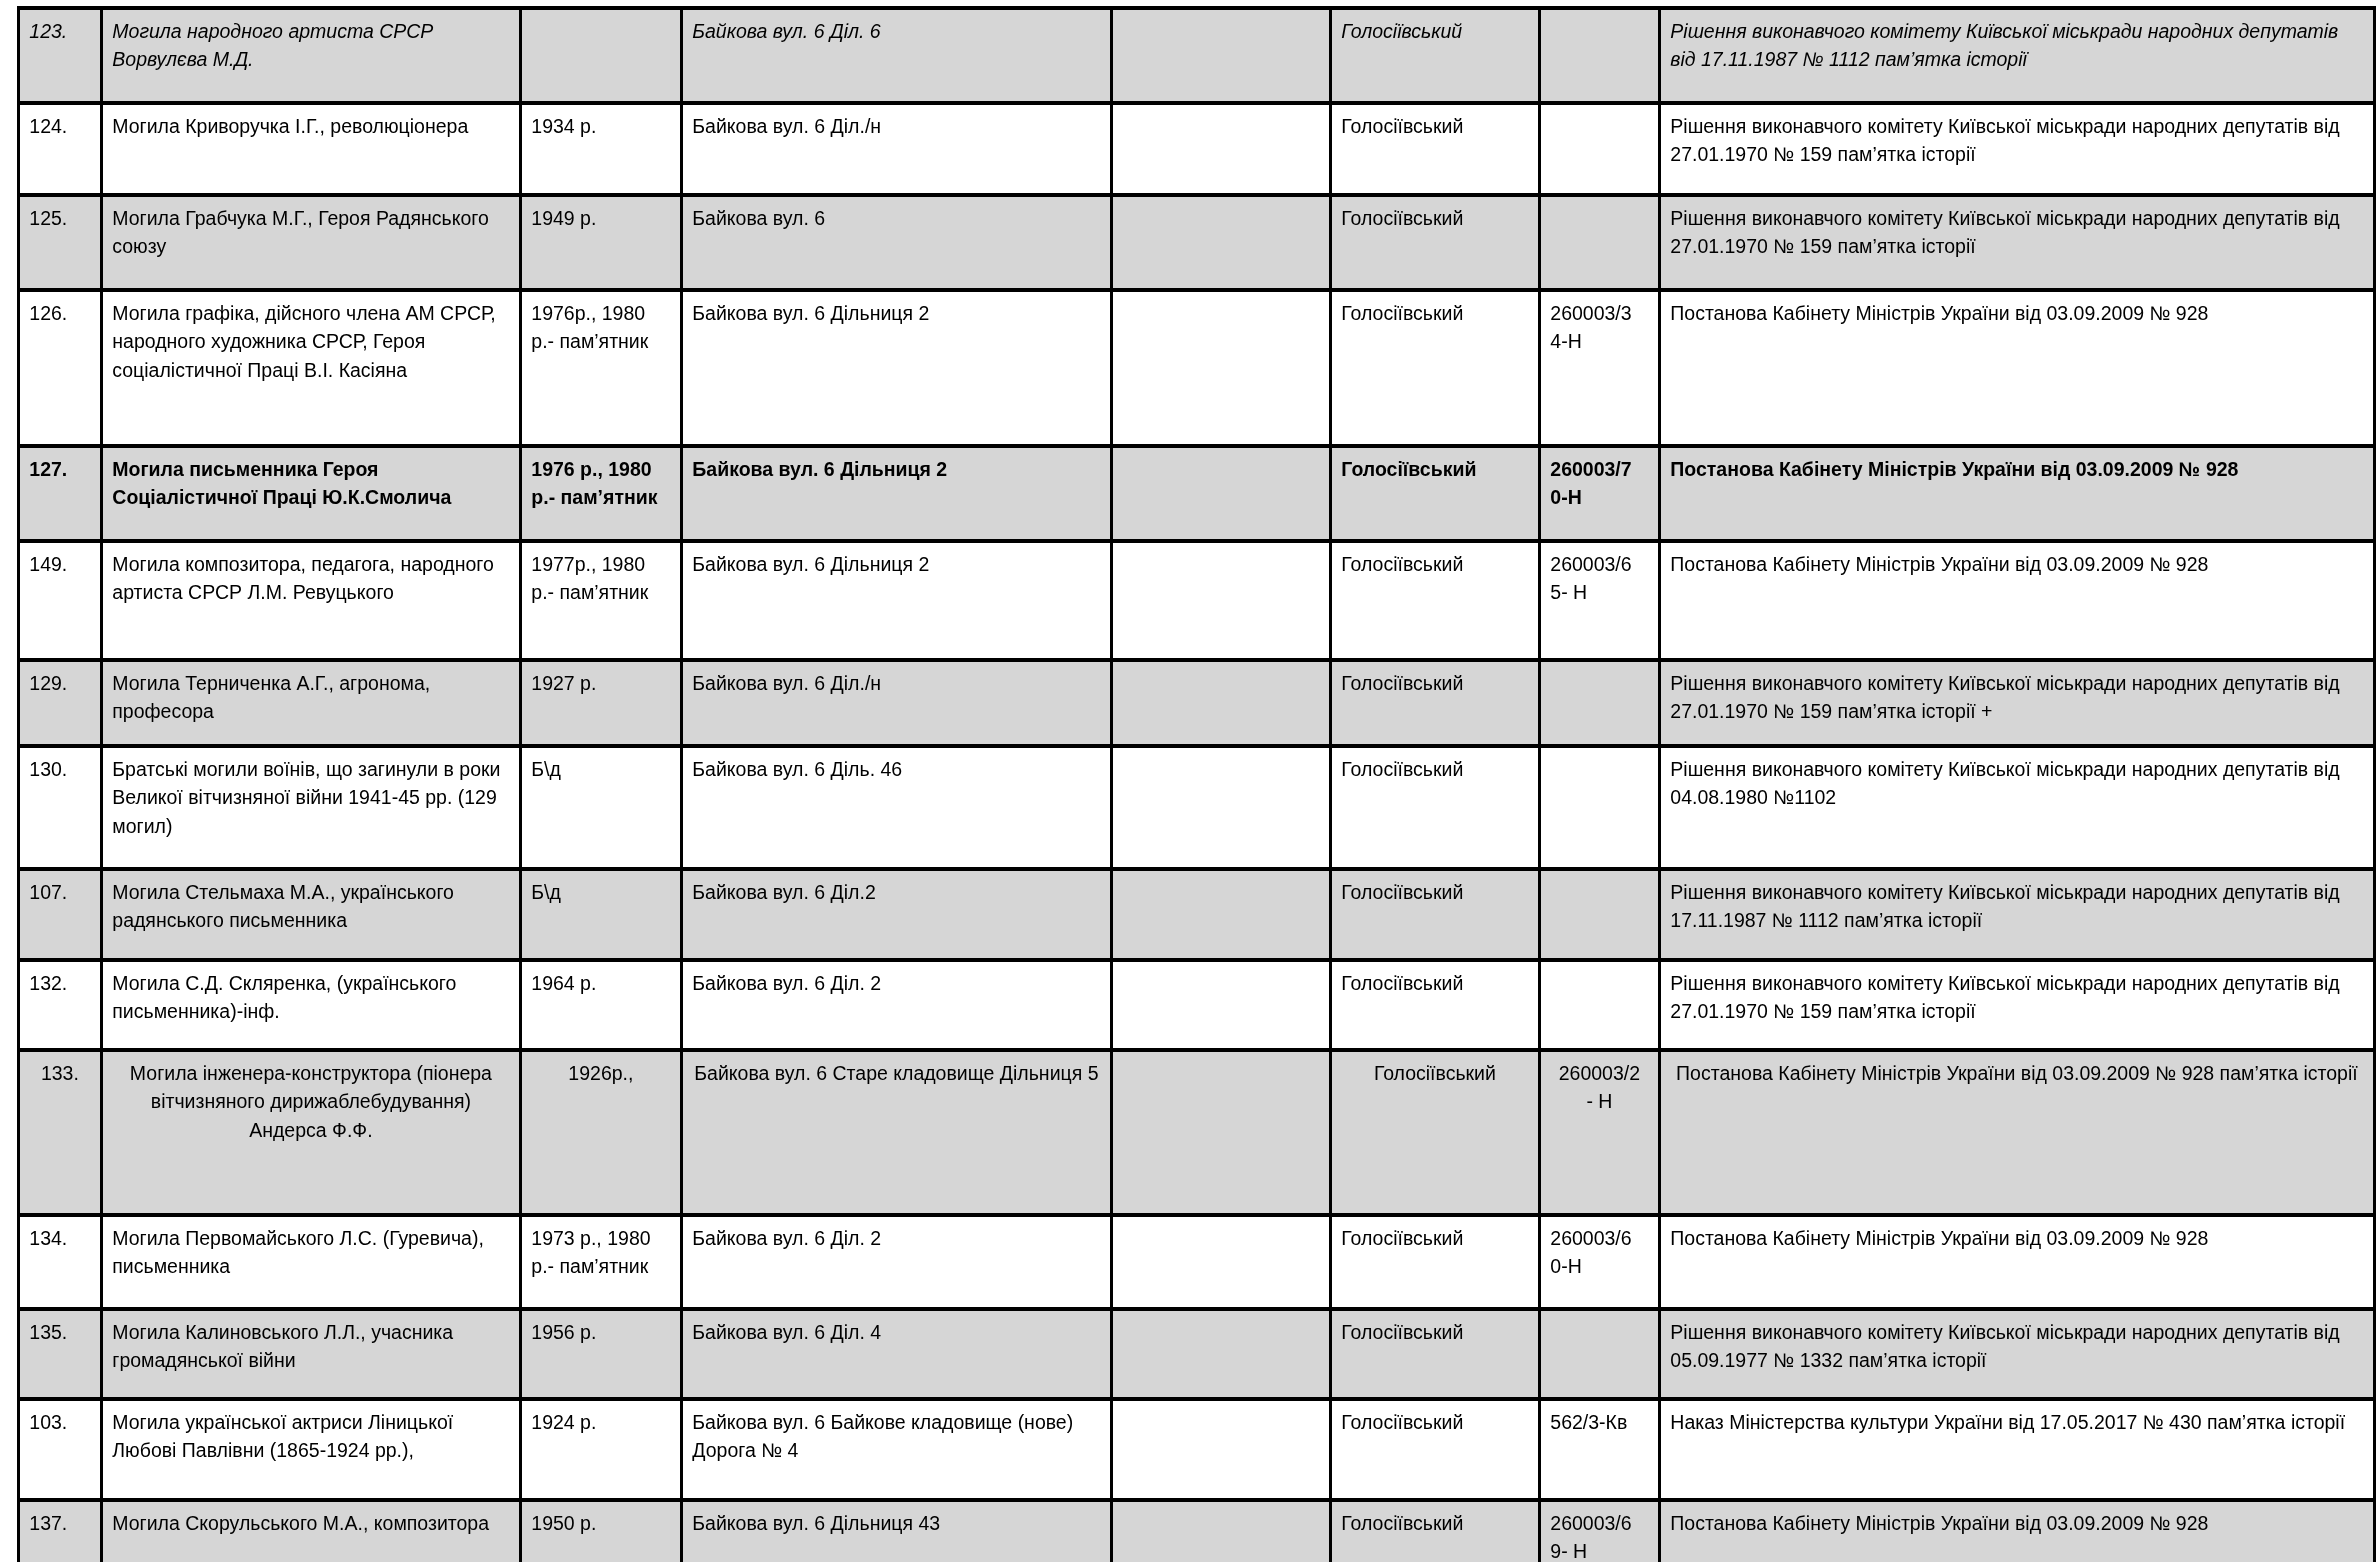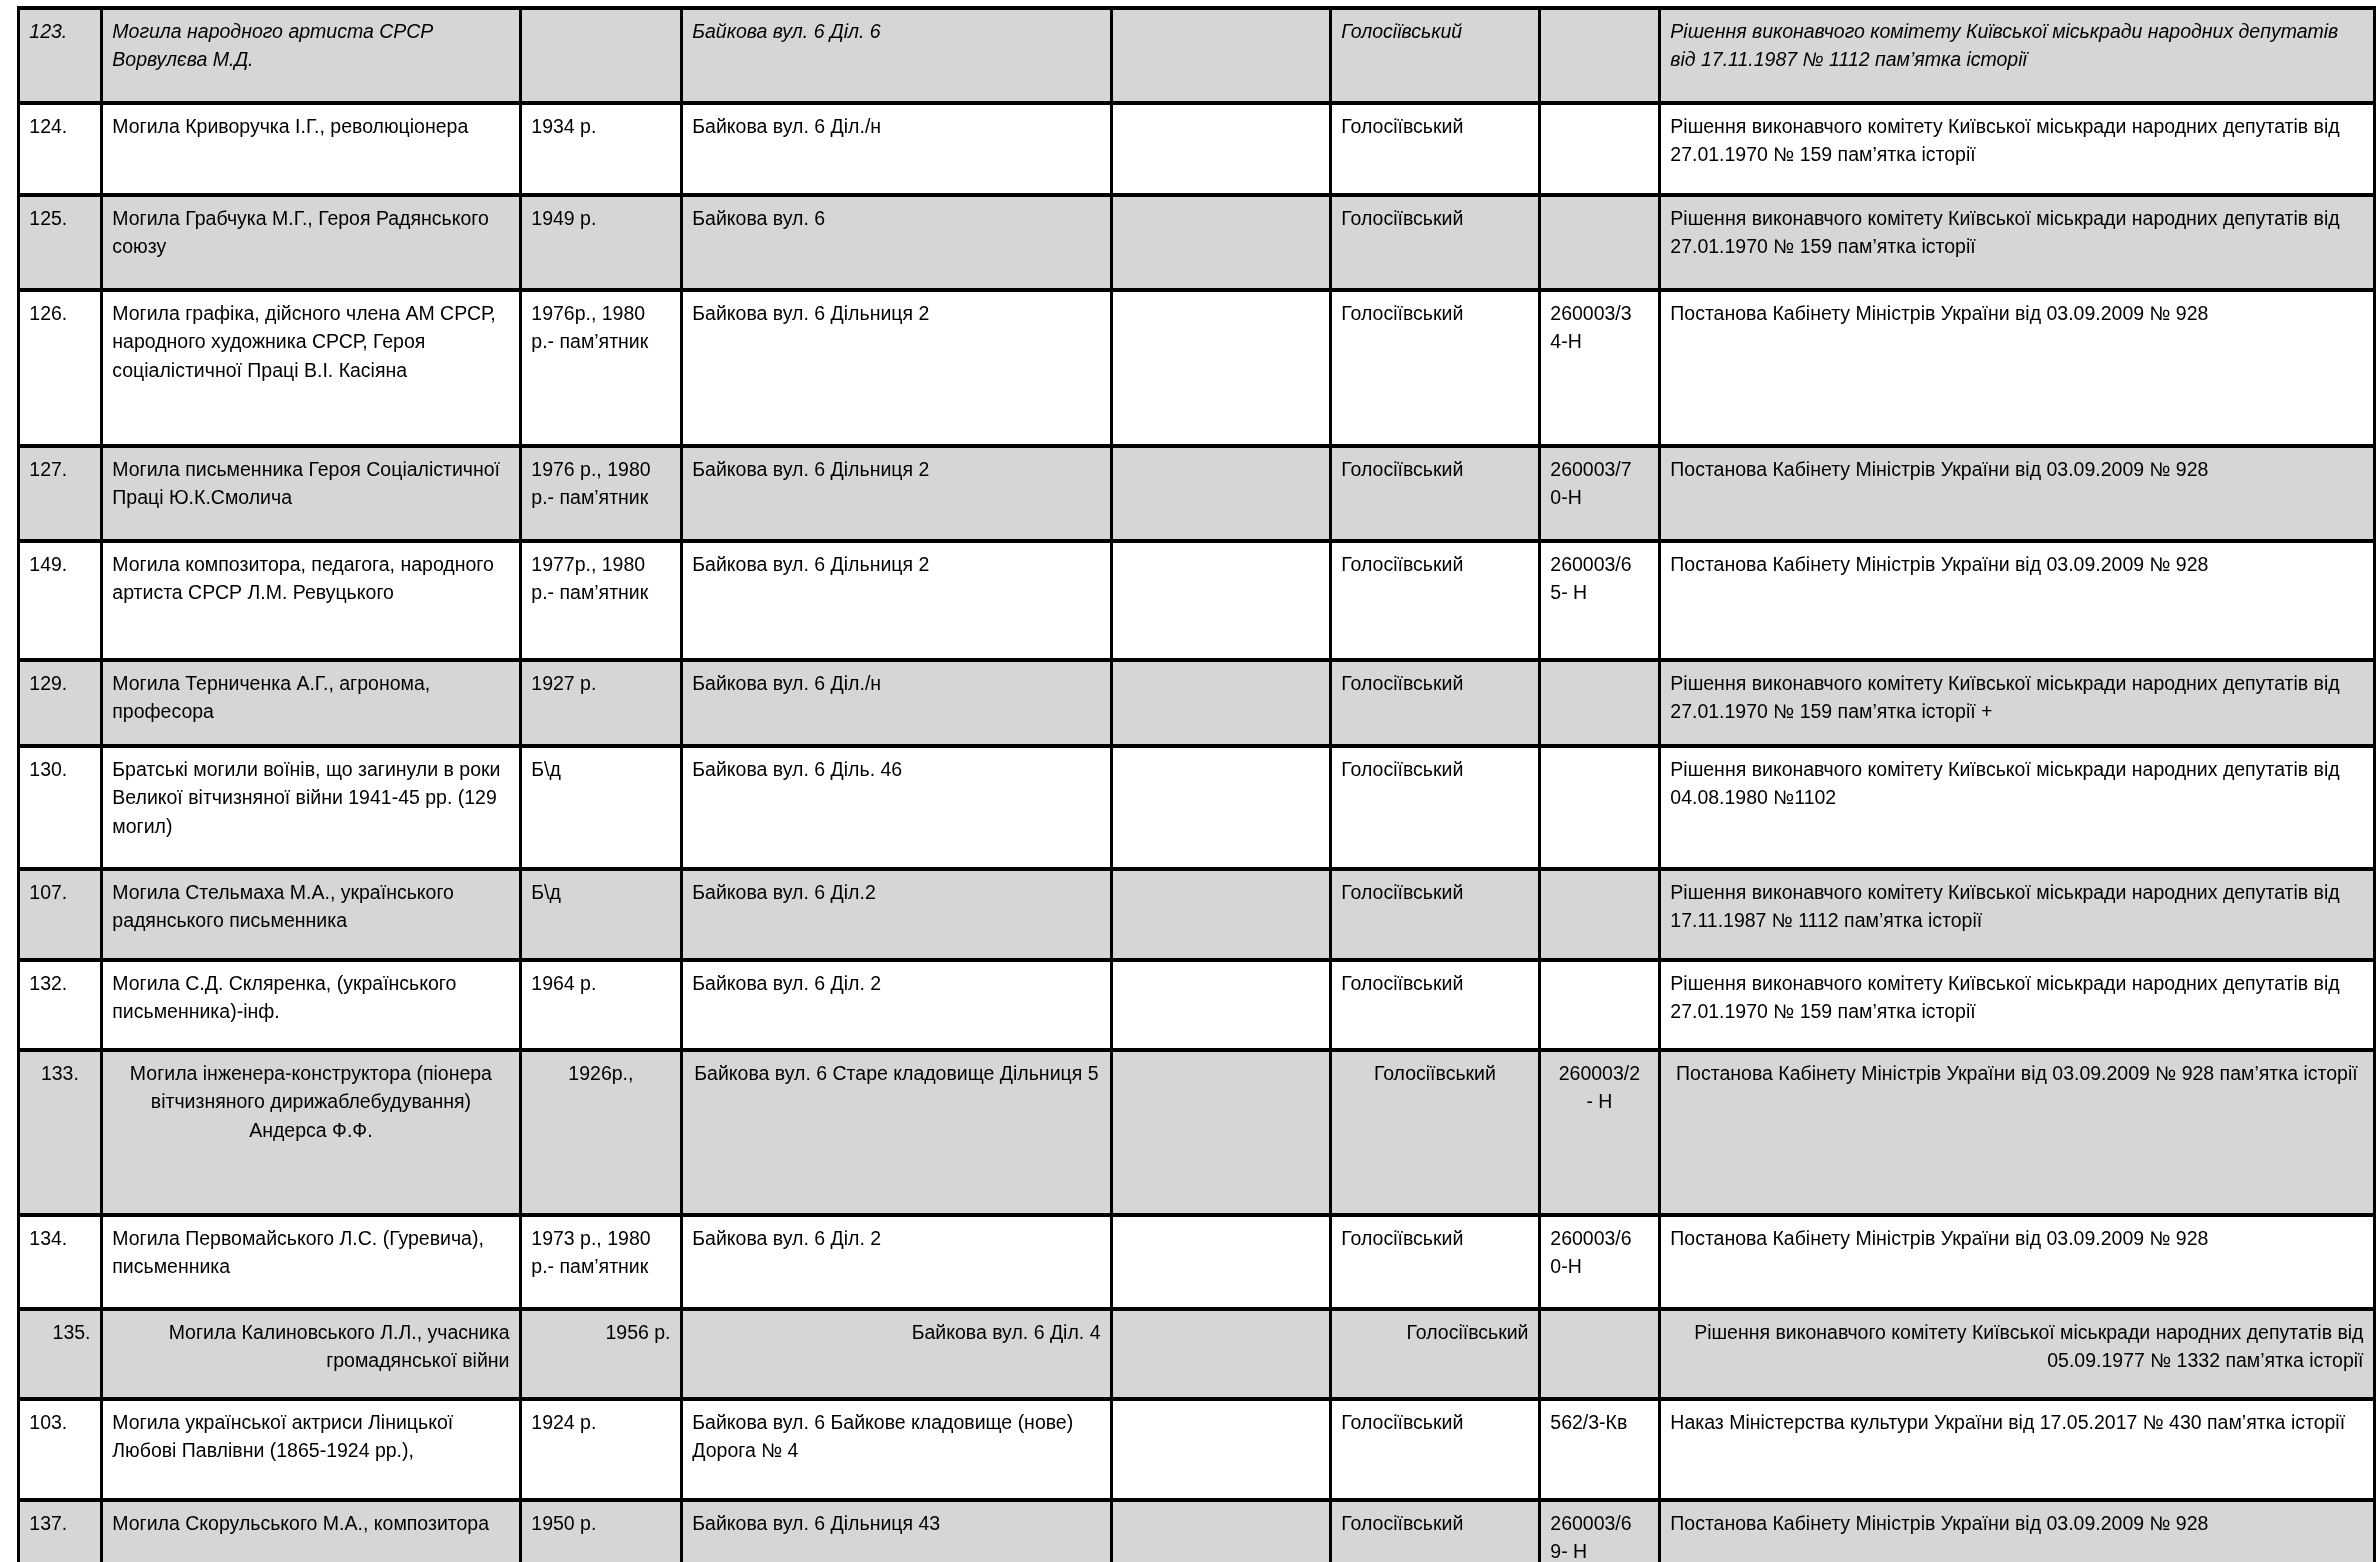--- a/index.html
+++ b/index.html
@@ -99,21 +99,21 @@
     <td class="c-num">126.</td>
     <td class="c-name">Могила графіка, дійсного члена АМ СРСР, народного художника СРСР, Героя соціалістичної Праці В.І. Касіяна</td>
     <td class="c-date">1976р., 1980 р.- пам’ятник</td>
     <td class="c-addr">Байкова вул. 6 Дільниця 2</td>
     <td class="c-note"></td>
     <td class="c-district">Голосіївський</td>
     <td class="c-reg">260003/3
 4-Н</td>
     <td class="c-decision">Постанова Кабінету Міністрів України від 03.09.2009 № 928</td>
   </tr>
-        <tr class="alt" style="height: 95px;">
+        <tr class="alt" style="height: 95px; font-weight: bold;">
     <td class="c-num">127.</td>
     <td class="c-name">Могила письменника Героя Соціалістичної Праці Ю.К.Смолича</td>
     <td class="c-date">1976 р., 1980 р.- пам’ятник</td>
     <td class="c-addr">Байкова вул. 6 Дільниця 2</td>
     <td class="c-note"></td>
     <td class="c-district">Голосіївський</td>
     <td class="c-reg">260003/7
 0-Н</td>
     <td class="c-decision">Постанова Кабінету Міністрів України від 03.09.2009 № 928</td>
   </tr>
@@ -183,21 +183,21 @@
     <td class="c-num">134.</td>
     <td class="c-name">Могила Первомайського Л.С. (Гуревича), письменника</td>
     <td class="c-date">1973 р., 1980 р.- пам’ятник</td>
     <td class="c-addr">Байкова вул. 6 Діл. 2</td>
     <td class="c-note"></td>
     <td class="c-district">Голосіївський</td>
     <td class="c-reg">260003/6
 0-Н</td>
     <td class="c-decision">Постанова Кабінету Міністрів України від 03.09.2009 № 928</td>
   </tr>
-        <tr class="alt" style="height: 90px; text-align: right;">
+        <tr class="alt" style="height: 90px;">
     <td class="c-num">135.</td>
     <td class="c-name">Могила Калиновського Л.Л., учасника громадянської війни</td>
     <td class="c-date">1956 р.</td>
     <td class="c-addr">Байкова вул. 6 Діл. 4</td>
     <td class="c-note"></td>
     <td class="c-district">Голосіївський</td>
     <td class="c-reg"></td>
     <td class="c-decision">Рішення виконавчого комітету Київської міськради народних депутатів від 05.09.1977 № 1332 пам’ятка історії</td>
   </tr>
         <tr style="height: 101px;">

